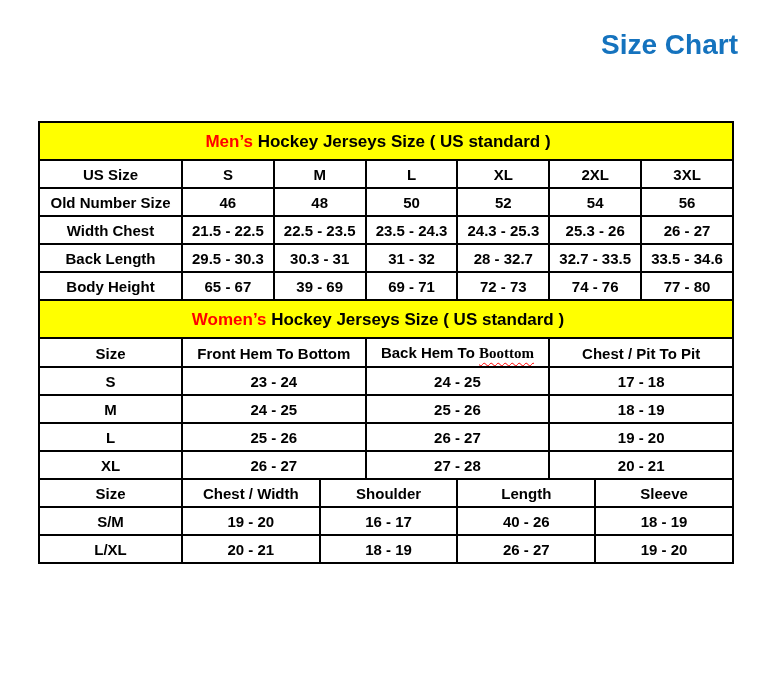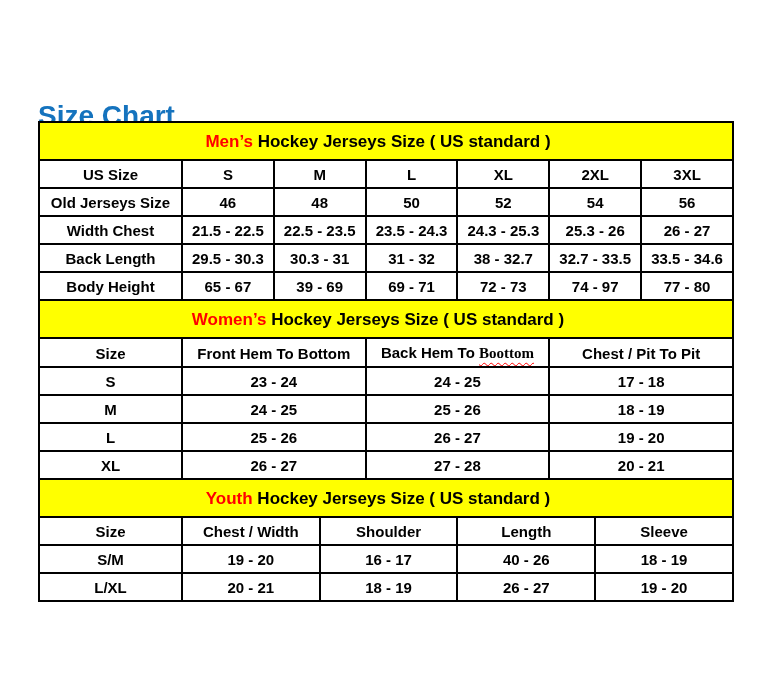--- a/index.html
+++ b/index.html
@@ -12,24 +12,24 @@
     font-family: "Liberation Sans", sans-serif;
   }
   .page {
     position: relative;
     width: 776px;
     height: 692px;
     background: #ffffff;
   }
   .title {
     margin: 0;
-    padding-top: 100px;
+    padding-top: 29px;
     width: 700px;
     margin-left: 38px;
-    text-align: left;
+    text-align: right;
     font-size: 28px;
     font-weight: 700;
     letter-spacing: 0px;
     color: var(--title-color, #1573BE);
   }
   .chart {
     position: absolute;
     left: 38px;
     top: 121px;
     width: 696px;
@@ -102,21 +102,21 @@
               <th>S</th>
               <th>M</th>
               <th>L</th>
               <th>XL</th>
               <th>2XL</th>
               <th>3XL</th>
             </tr>
           </thead>
           <tbody>
             <tr>
-              <th>Old Jerseys Size</th>
+              <th>Old Number Size</th>
               <td>46</td>
               <td>48</td>
               <td>50</td>
               <td>52</td>
               <td>54</td>
               <td>56</td>
             </tr>
             <tr>
               <th>Width Chest</th>
               <td>21.5 - 22.5</td>
@@ -124,31 +124,31 @@
               <td>23.5 - 24.3</td>
               <td>24.3 - 25.3</td>
               <td>25.3 - 26</td>
               <td>26 - 27</td>
             </tr>
             <tr>
               <th>Back Length</th>
               <td>29.5 - 30.3</td>
               <td>30.3 - 31</td>
               <td>31 - 32</td>
-              <td>38 - 32.7</td>
+              <td>28 - 32.7</td>
               <td>32.7 - 33.5</td>
               <td>33.5 - 34.6</td>
             </tr>
             <tr>
               <th>Body Height</th>
               <td>65 - 67</td>
               <td>39 - 69</td>
               <td>69 - 71</td>
               <td>72 - 73</td>
-              <td>74 - 97</td>
+              <td>74 - 76</td>
               <td>77 - 80</td>
             </tr>
           </tbody>
         </table>
       </section>
       <section class="section">
         <div class="section-heading"><span class="accent">Women’s</span><span> Hockey Jerseys Size ( US standard )</span></div>
         <table>
           <colgroup>
             <col style="width: 20.6%;">
@@ -186,21 +186,20 @@
             <tr>
               <th>XL</th>
               <td>26 - 27</td>
               <td>27 - 28</td>
               <td>20 - 21</td>
             </tr>
           </tbody>
         </table>
       </section>
       <section class="section">
-        <div class="section-heading"><span class="accent">Youth</span><span> Hockey Jerseys Size ( US standard )</span></div>
         <table>
           <colgroup>
             <col style="width: 20.6%;">
             <col style="width: 19.85%;">
             <col style="width: 19.85%;">
             <col style="width: 19.85%;">
             <col style="width: 19.85%;">
           </colgroup>
           <thead>
             <tr>

